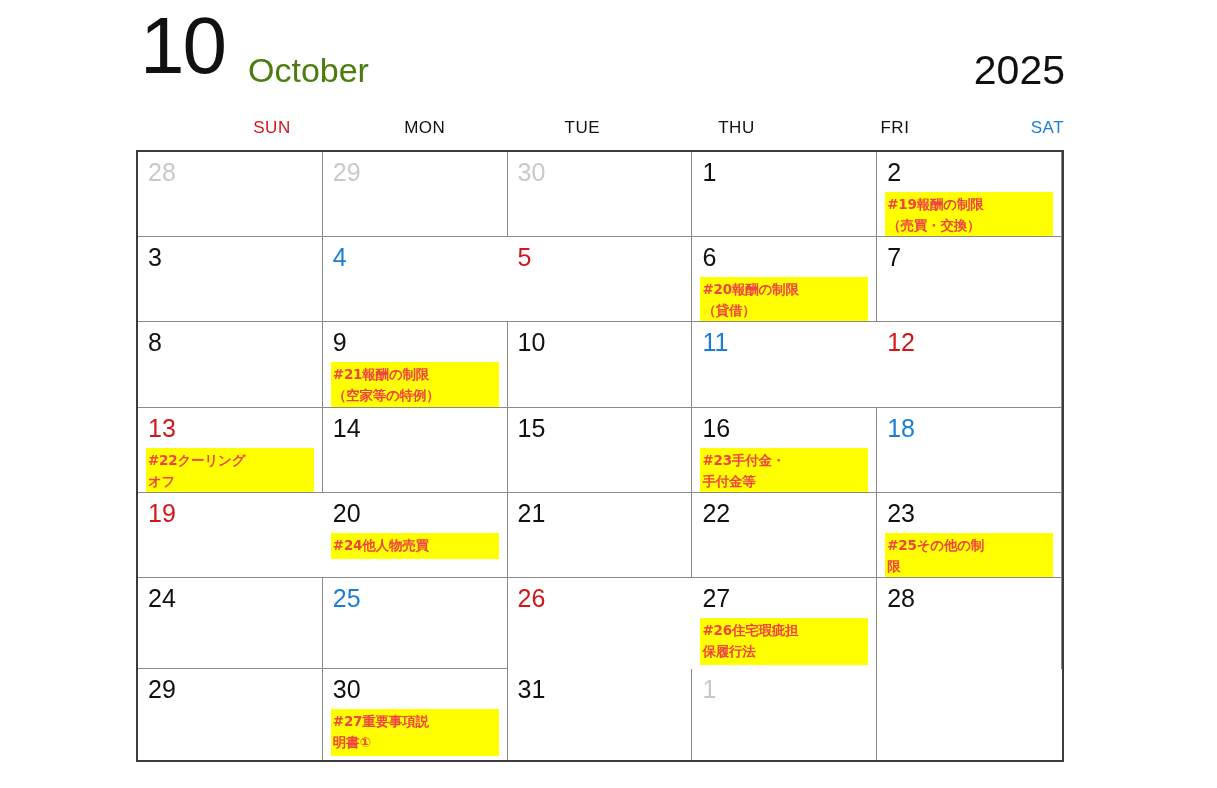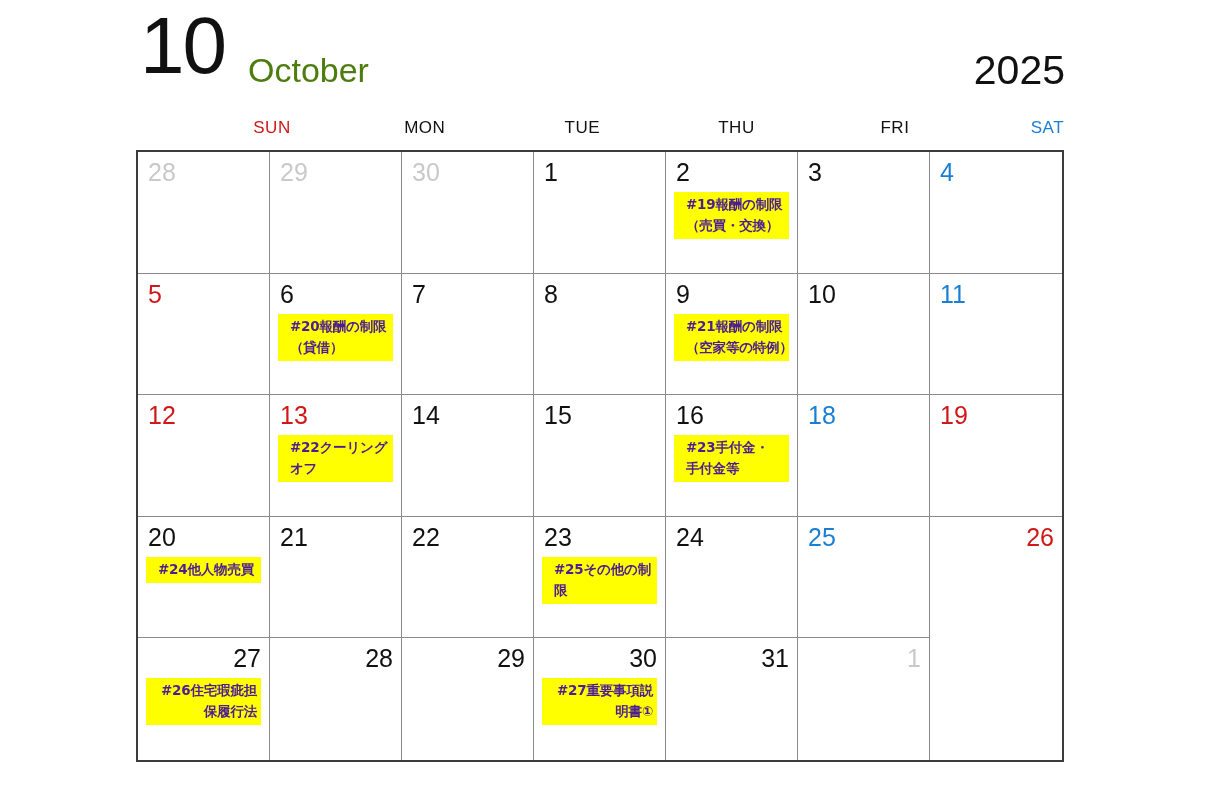--- a/index.html
+++ b/index.html
@@ -80,57 +80,57 @@
 
   
   .grid {
     position: absolute;
     left: 136px;
     top: 150px;
     width: 928px;
     height: 612px;
     border: 2px solid #3c3c3c;
     display: grid;
-    grid-template-columns: repeat(7, 1fr);
+    grid-template-columns: repeat(5, 1fr);
     grid-template-rows: repeat(5, 1fr);
     background: #ffffff;
   }
   .cell {
     position: relative;
     border-right: 1px solid #8a8a8a;
     border-bottom: 1px solid #8a8a8a;
     padding: 6px 8px 4px 8px;
     overflow: hidden;
   }
   .cell:nth-child(7n) { border-right: none; }
-  .grid > .cell:nth-last-child(-n+7) { border-bottom: none; text-align: right; }
+  .grid > .cell:nth-last-child(-n+7) { border-bottom: none; }
 
   .daynum {
     font-size: 25px;
     line-height: 28px;
     color: #111111;
     font-weight: 400;
     padding-left: 2px;
   }
   .cell.sun .daynum { color: #d01818; }
   .cell.sat .daynum { color: #1a7fd4; }
   .cell.holiday .daynum { color: #d01818; }
   .cell.other .daynum { color: #c9c9c9; }
 
   .events {
     margin-top: 6px;
   }
   .event {
     display: inline-block;
     background: #ffff00;
-    color: #4c1d95;
+    color: #ef4444;
     font-size: 13.5px;
     line-height: 21px;
     font-weight: 700;
-    padding: 2px 4px 3px 12px;
+    padding: 2px 4px 3px 2px;
     width: 100%;
     letter-spacing: -0.2px;
     font-family: "DejaVu Sans", sans-serif;
   }
   .event .ln { display: block; white-space: nowrap; }
 </style>
 </head>
 <body>
 
 <div class="page">

